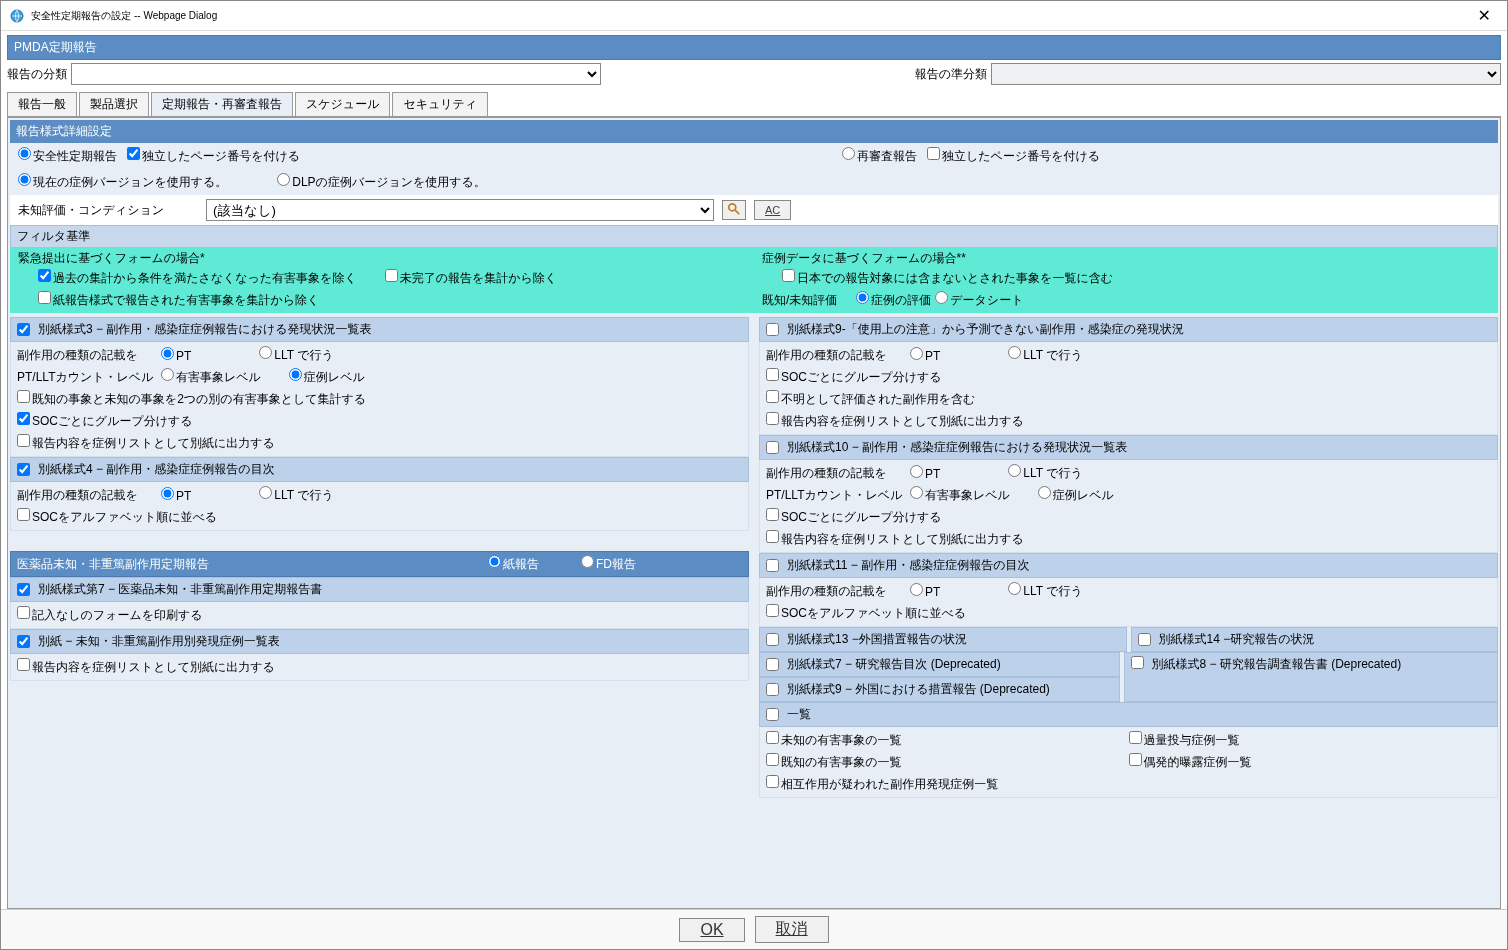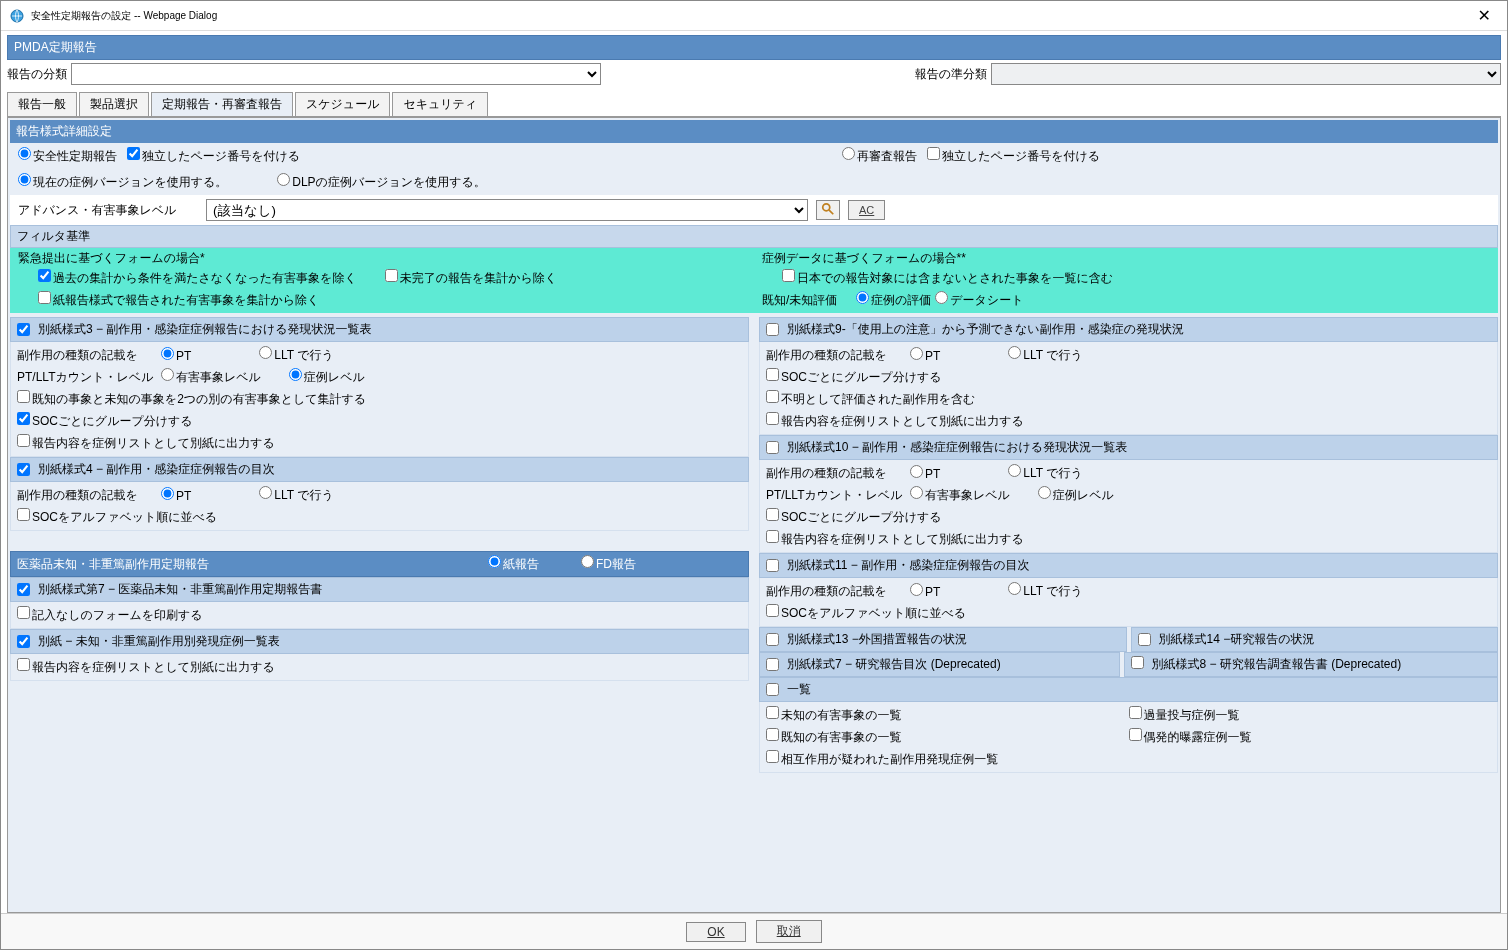--- a/index.html
+++ b/index.html
@@ -32,21 +32,21 @@
 .col { flex: 1; display: flex; flex-direction: column; gap: 0; }
 .group-header { background: #bdd2ea; padding: 3px 6px; border: 1px solid #a8c0dc; display: flex; align-items: center; gap: 6px; }
 .group-header.dark { background: #5b8dc4; color: #fff; border: 1px solid #4a7ab0; }
 .group-body { background: #e8eef6; padding: 2px 6px; border: 1px solid #d5e0ee; border-top: none; }
 .chk-row { display: flex; align-items: center; padding: 2px 0; gap: 4px; }
 .chk-row.indent { padding-left: 20px; }
 .inline-opts { display: flex; align-items: center; gap: 4px; padding: 2px 0; flex-wrap: wrap; }
 .inline-opts .lbl-fixed { min-width: 140px; }
 input[type="checkbox"], input[type="radio"] { margin: 0 2px 0 0; }
 .footer { display: flex; justify-content: center; align-items: center; gap: 10px; padding: 6px; border-top: 1px solid #ccc; background: #f8f8f8; }
-.btn { border: 1px solid #888; background: #f0f0f0; padding: 2px 20px; cursor: pointer; text-decoration: underline; color: #333; font-size: 12px; }
+.btn { border: 1px solid #888; background: #f0f0f0; padding: 2px 20px; cursor: pointer; text-decoration: underline; color: #333; font-size: 16px; }
 .side-by-side { display: flex; gap: 4px; }
 .side-by-side > * { flex: 1; }
 </style>
 </head>
 <body>
 
 <div class="window">
 
   <div class="titlebar">
     <span class="ie-icon">
@@ -91,22 +91,22 @@
         <div style="width:380px"></div>
       </div>
 
       <div class="options-row light">
         <label><input type="radio" name="ver" checked="" style=""><span>現在の症例バージョンを使用する。</span></label>
         <div style="width:30px"></div>
         <label><input type="radio" name="ver" style=""><span>DLPの症例バージョンを使用する。</span></label>
       </div>
 
       <div class="adv-row">
-        <span style="min-width:180px">アドバンス・有害事象レベル</span>
-        <select class="select-input" style="width:602px">
+        <span style="min-width:180px">未知評価・コンディション</span>
+        <select class="select-input" style="width:508px">
           <option>(該当なし)</option>
         </select>
         <button class="btn-icon">
           <span><svg width="14" height="14" viewBox="0 0 16 16">
                 <circle cx="6" cy="6" r="4" fill="none" stroke="#c08020" stroke-width="2"></circle>
                 <line x1="9" y1="9" x2="14" y2="14" stroke="#c08020" stroke-width="2"></line>
               </svg></span>
         </button>
         <button class="btn-small">AC</button>
       </div>
@@ -289,20 +289,24 @@
               <span>別紙様式14 −研究報告の状況</span>
             </div>
           </div>
 
           <div class="side-by-side">
             <div>
               <div class="group-header">
                 <input type="checkbox" style="">
                 <span>別紙様式7 − 研究報告目次 (Deprecated)</span>
               </div>
+              <div class="group-header">
+                <input type="checkbox" style="">
+                <span>別紙様式9 − 外国における措置報告 (Deprecated)</span>
+              </div>
             </div>
             <div class="group-header" style="align-items:flex-start">
               <input type="checkbox" style="">
               <span>別紙様式8 − 研究報告調査報告書 (Deprecated)</span>
             </div>
           </div>
 
           <div class="group-header">
             <input type="checkbox" style="">
             <span>一覧</span>

